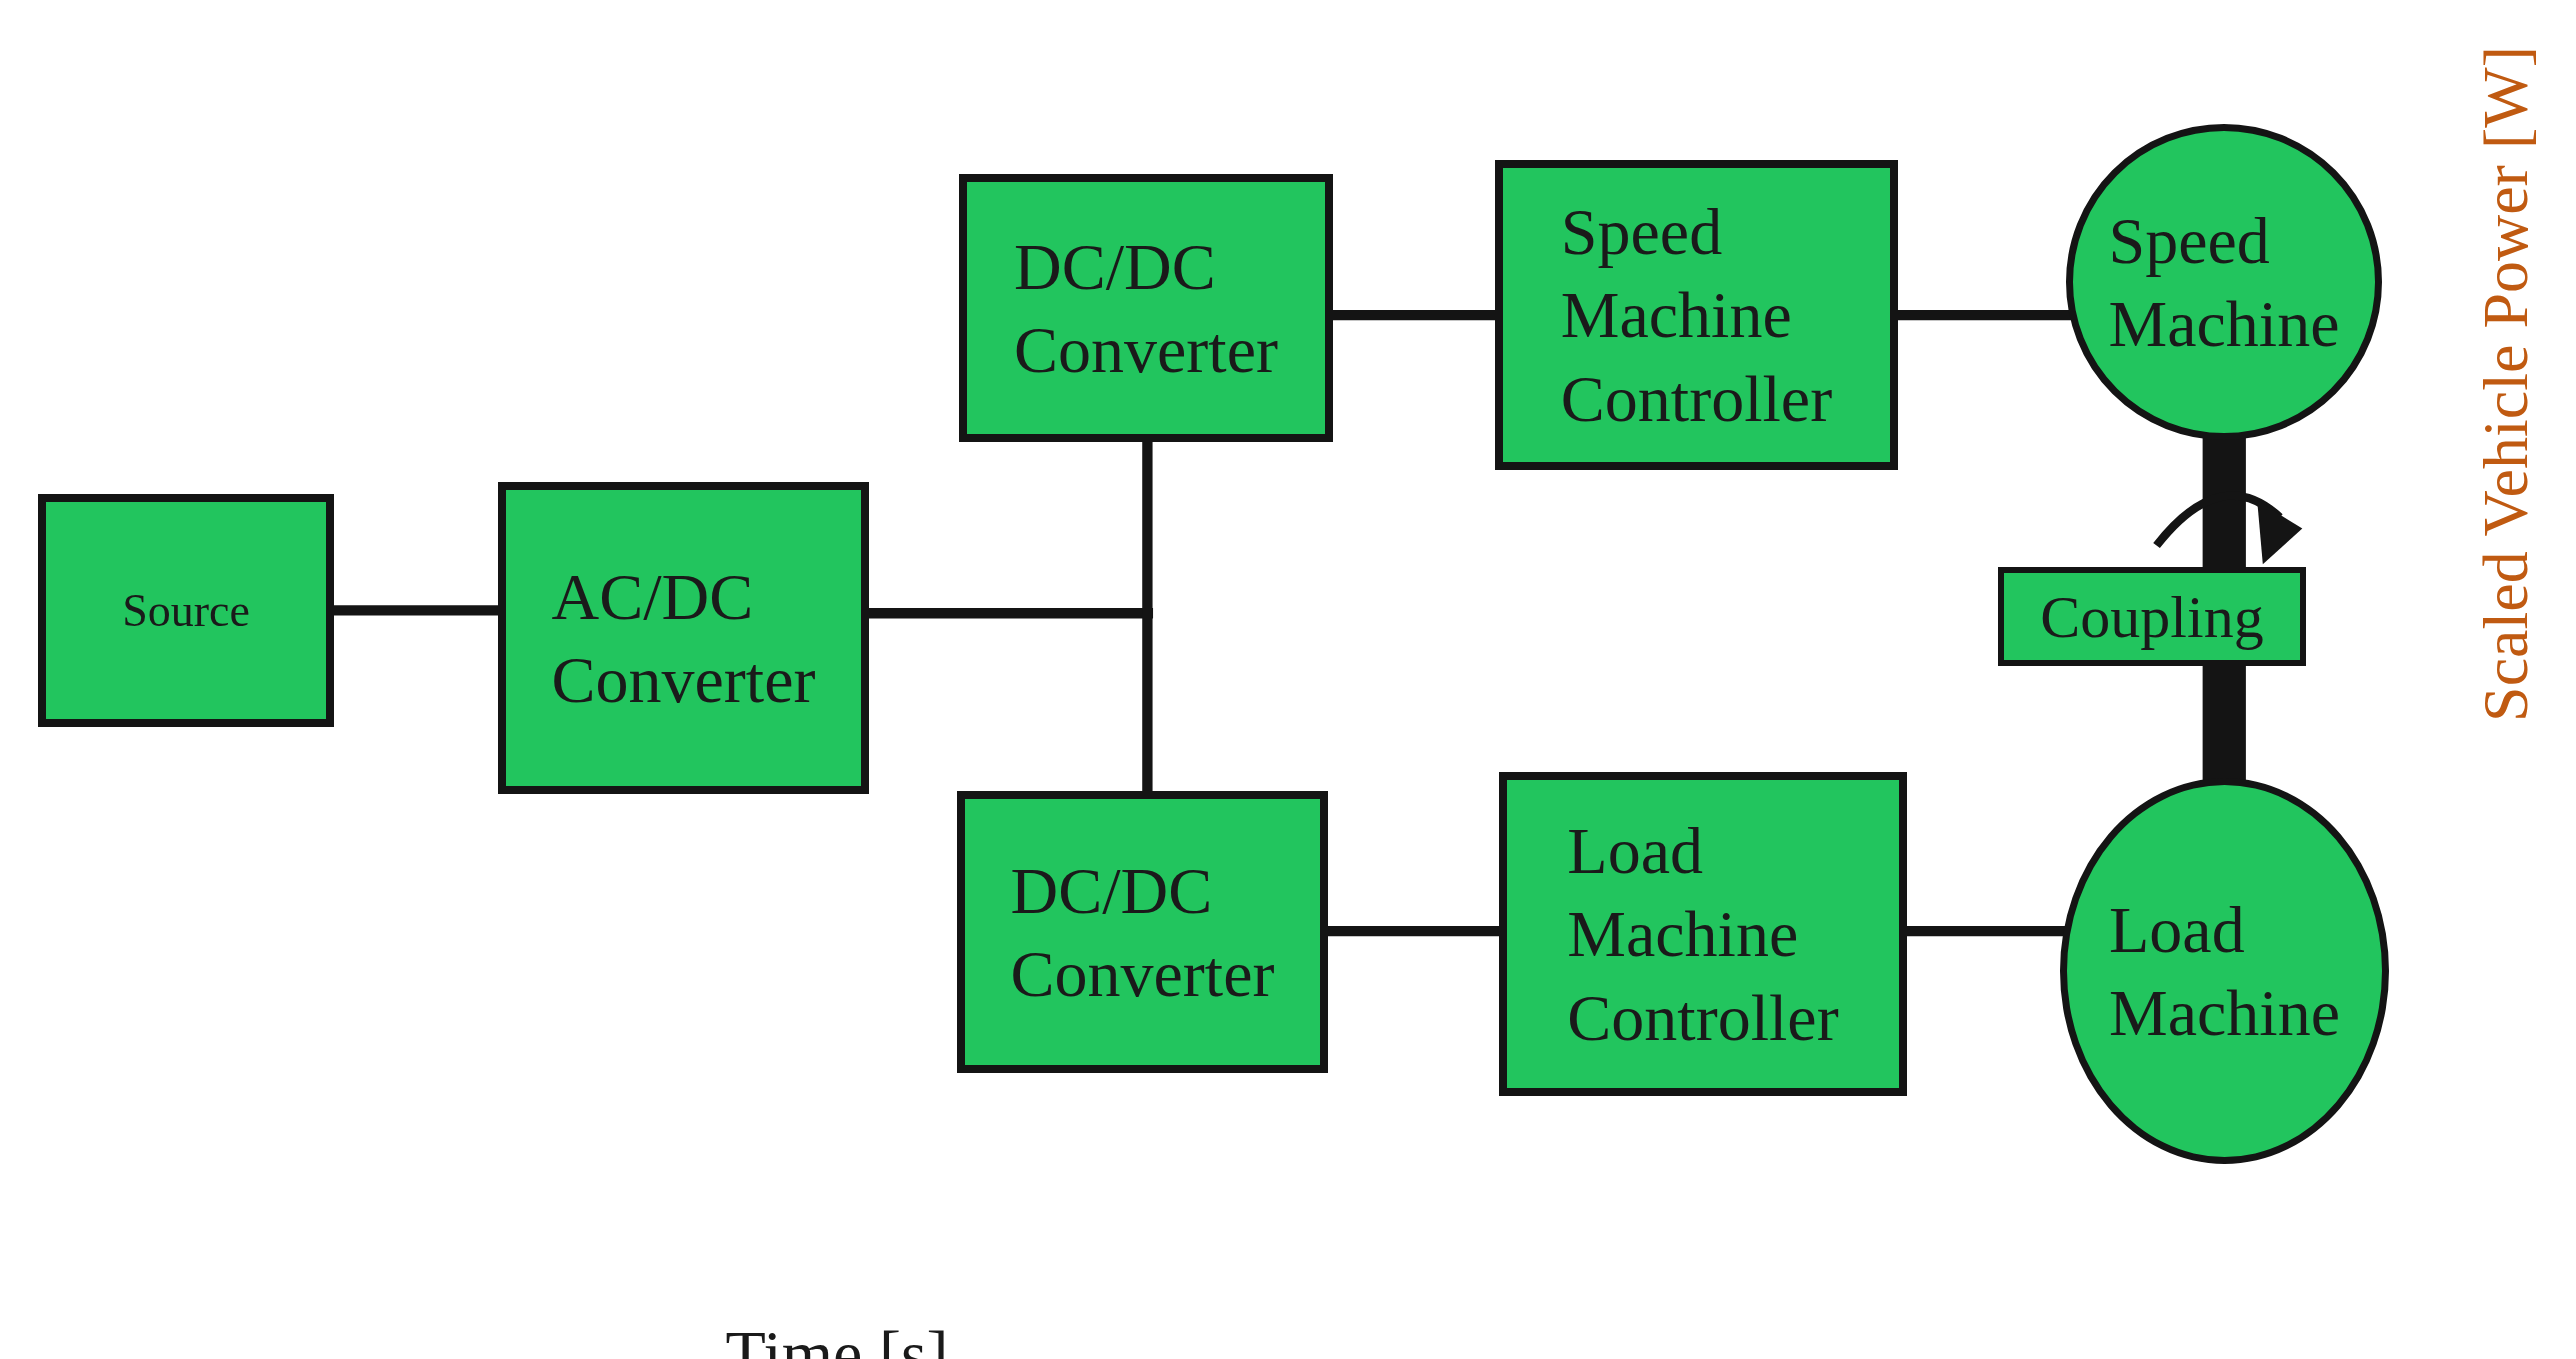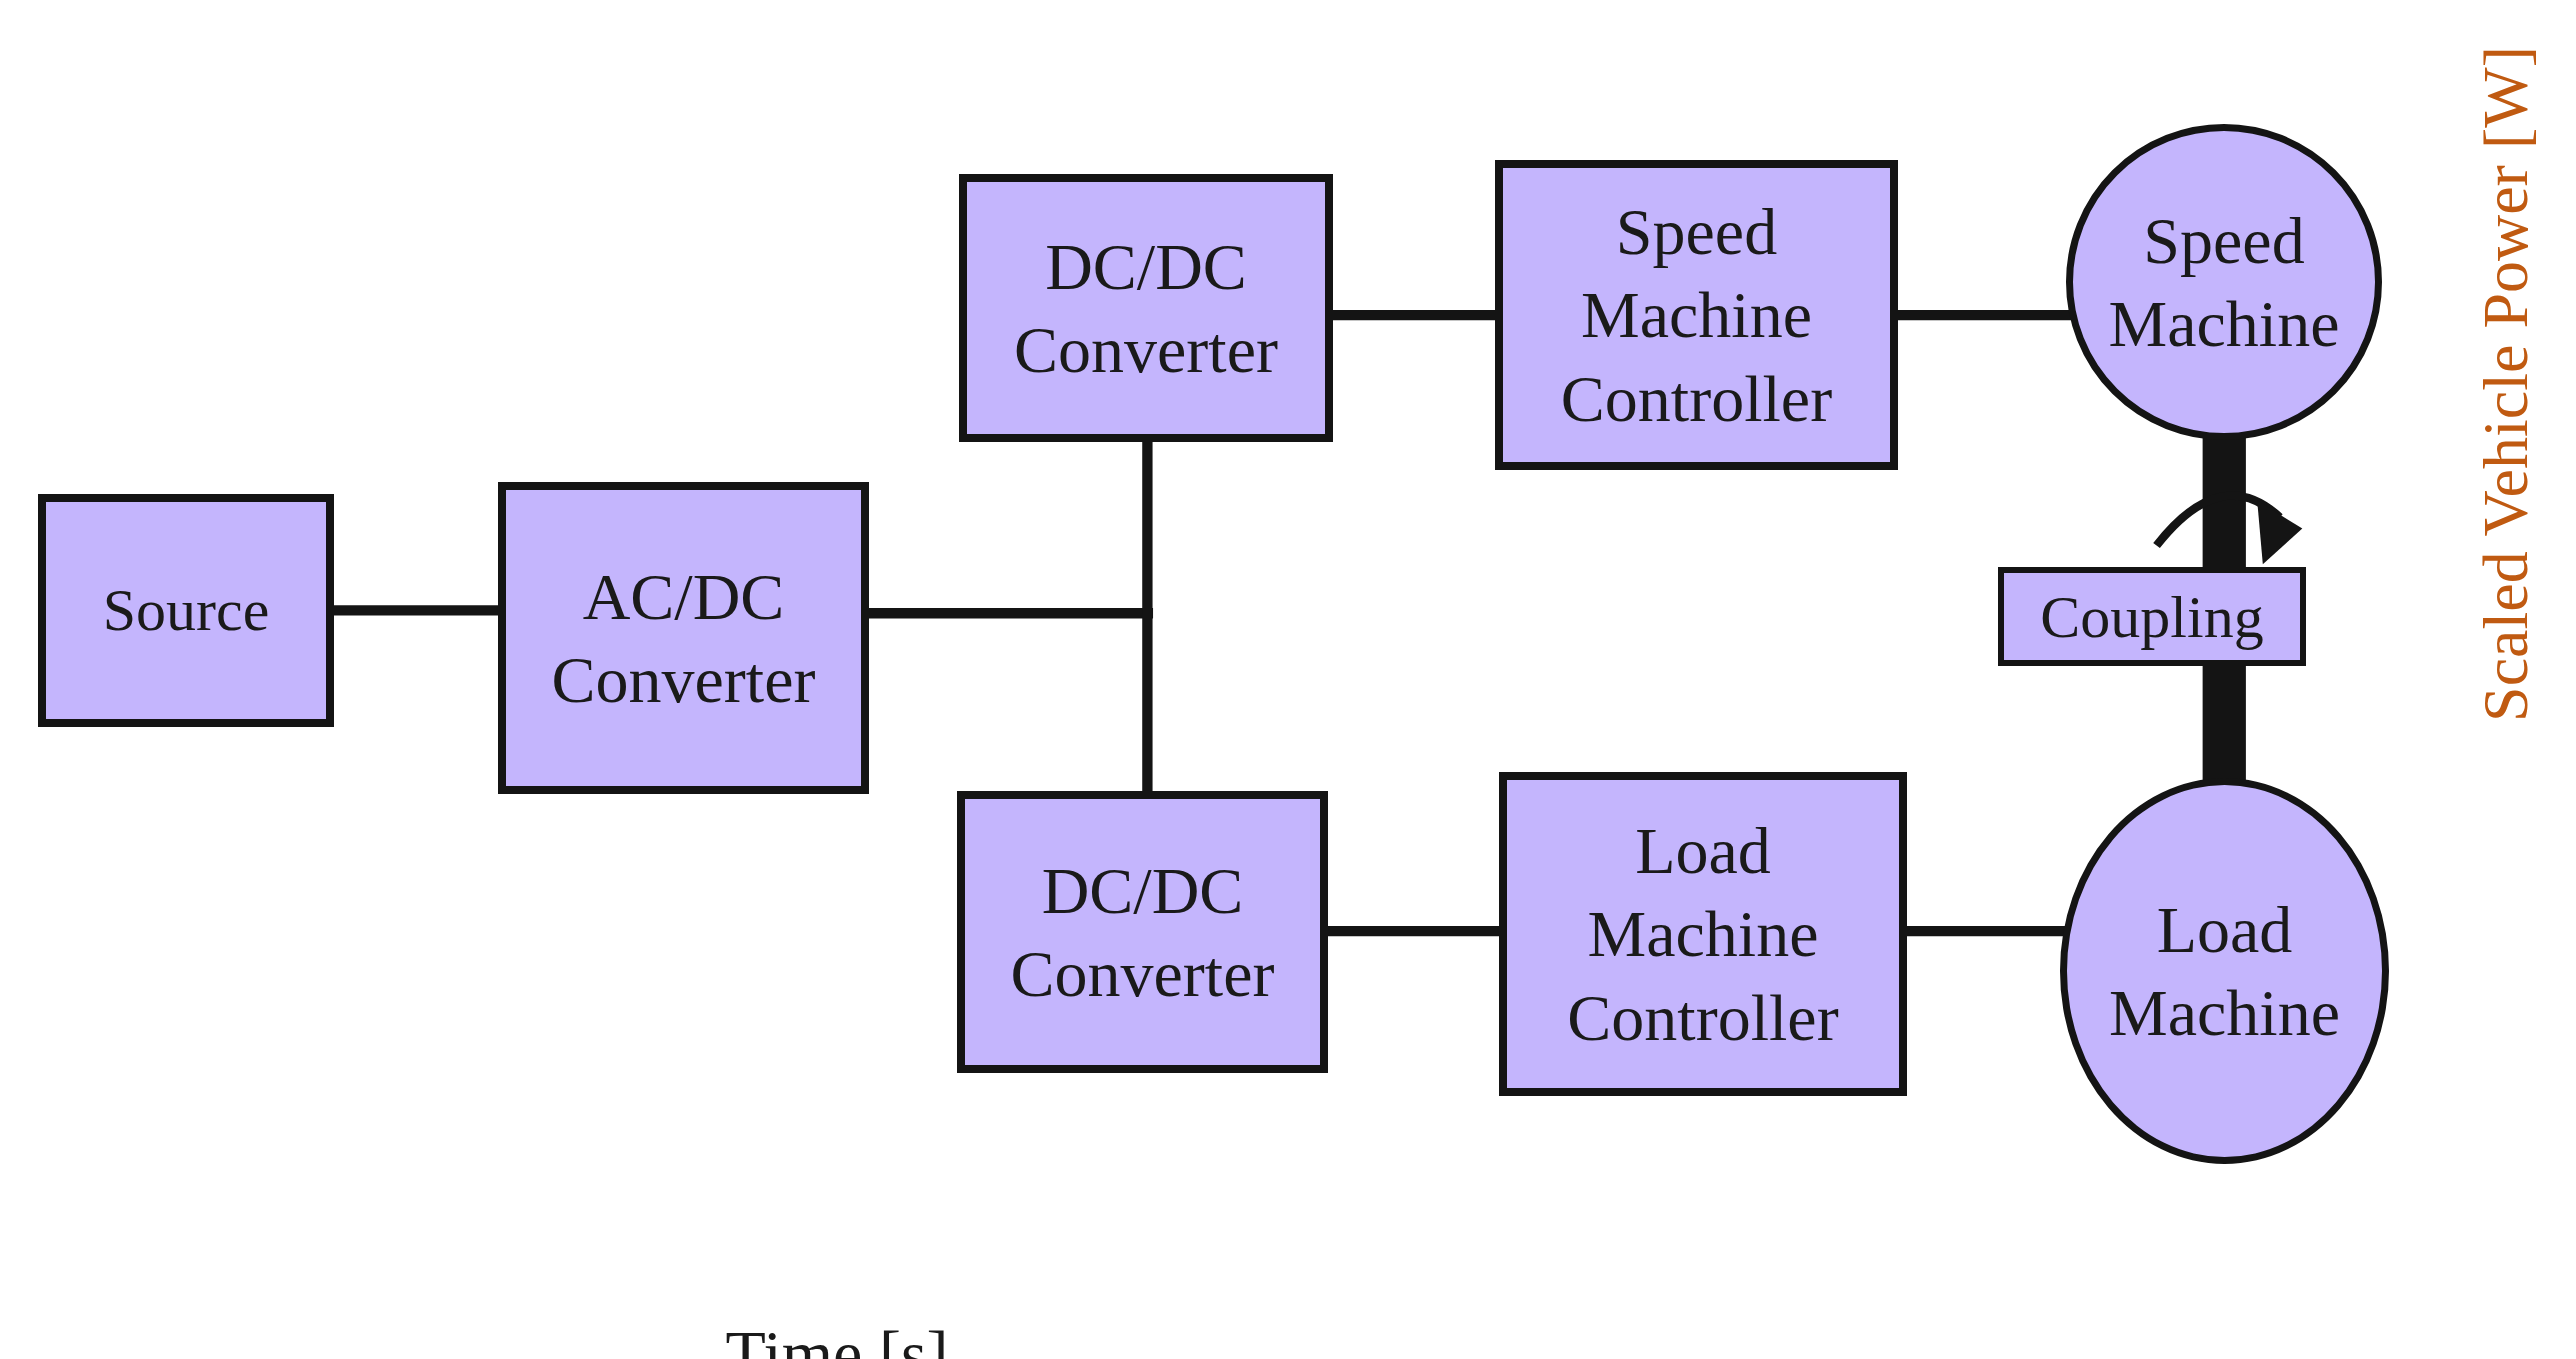--- a/index.html
+++ b/index.html
@@ -8,30 +8,29 @@
     width:2576px;height:1360px;
     background:#ffffff;
     font-family:"Liberation Serif","DejaVu Serif",serif;
     color:#1a1a1a;
     overflow:hidden;
   }
   .wires{position:absolute;left:0;top:0;width:2576px;height:1360px;}
   .node{
     position:absolute;
     display:flex;align-items:center;justify-content:center;
-    text-align:center;
-    background:#c4b5fd;
+    background:#22c55e;
     border:8.5px solid #141414;
     box-sizing:border-box;
     white-space:pre-line;
     font-size:66px;line-height:1.26;
     letter-spacing:0px;
   }
   .round{border-radius:50%;border-width:7.5px;}
-  .src{font-size:60px;}
+  .src{font-size:46px;}
   .coupling{border-width:6.6px;font-size:60px;line-height:1.0;}
   .axis-label{
     position:absolute;
     white-space:nowrap;
     font-size:66px;
   }
   .x-axis{transform:translate(-50%,-50%);}
   .y-axis{
     font-size:64px;
     color:var(--accent,#C05A11);

